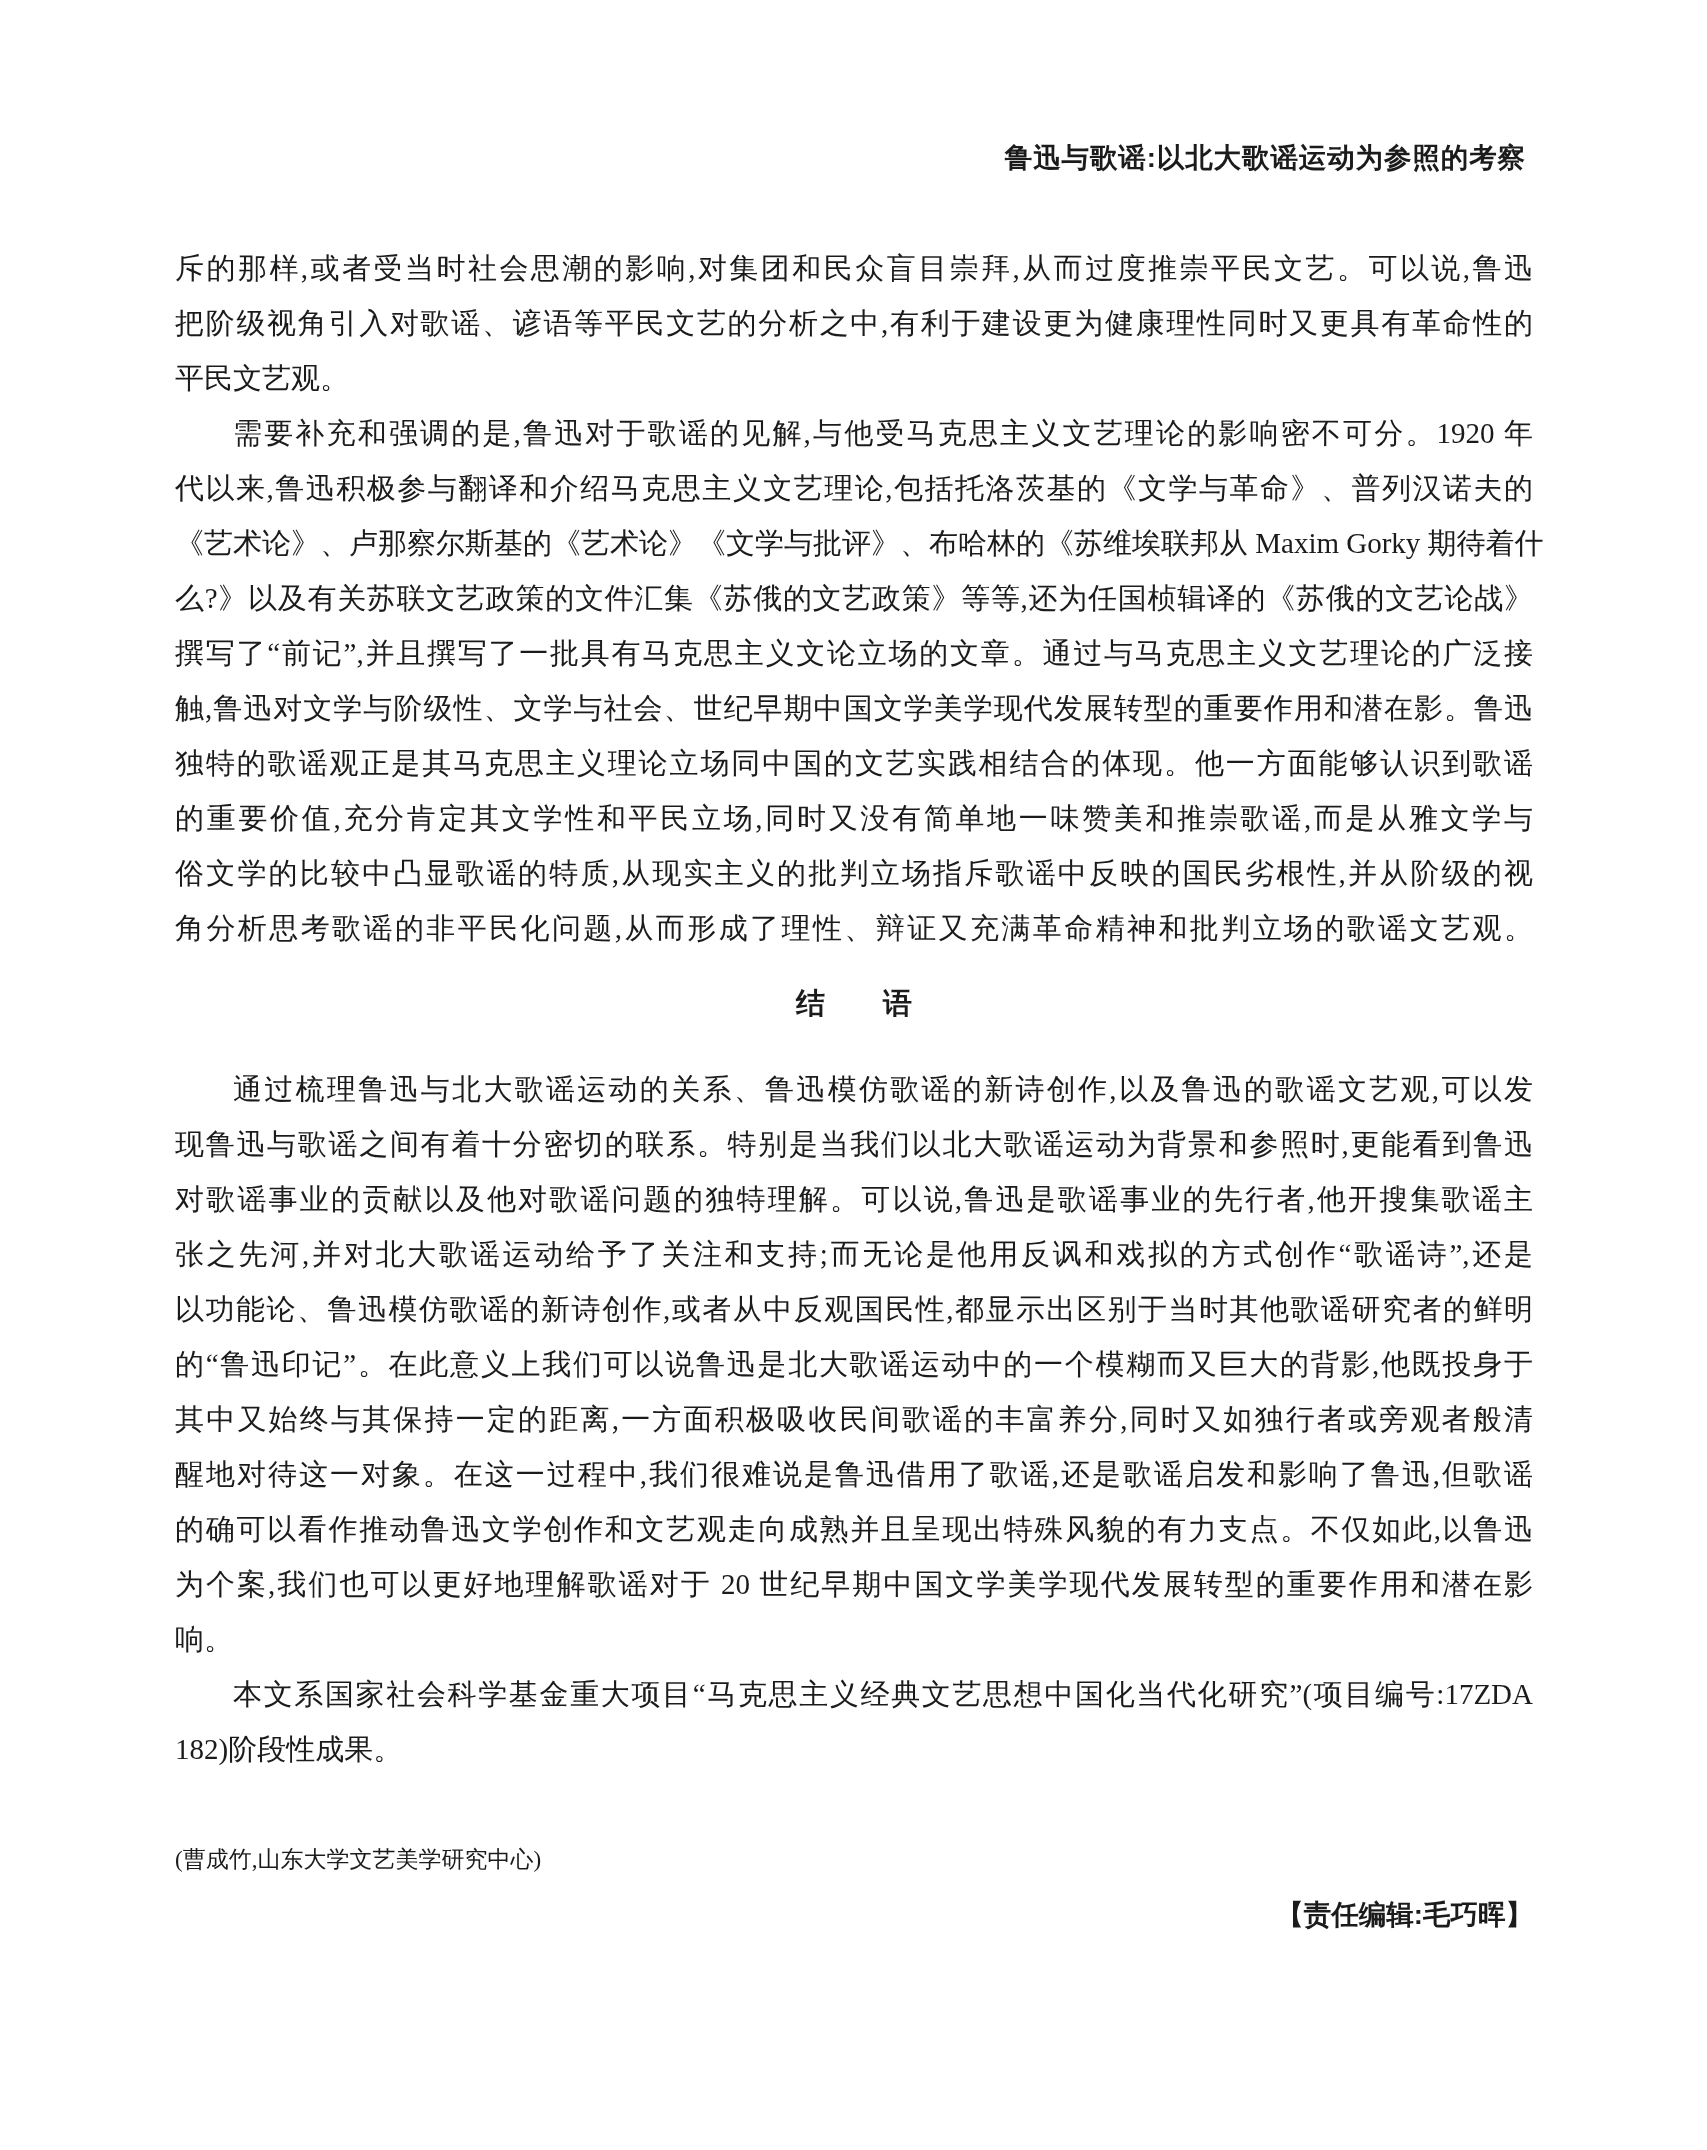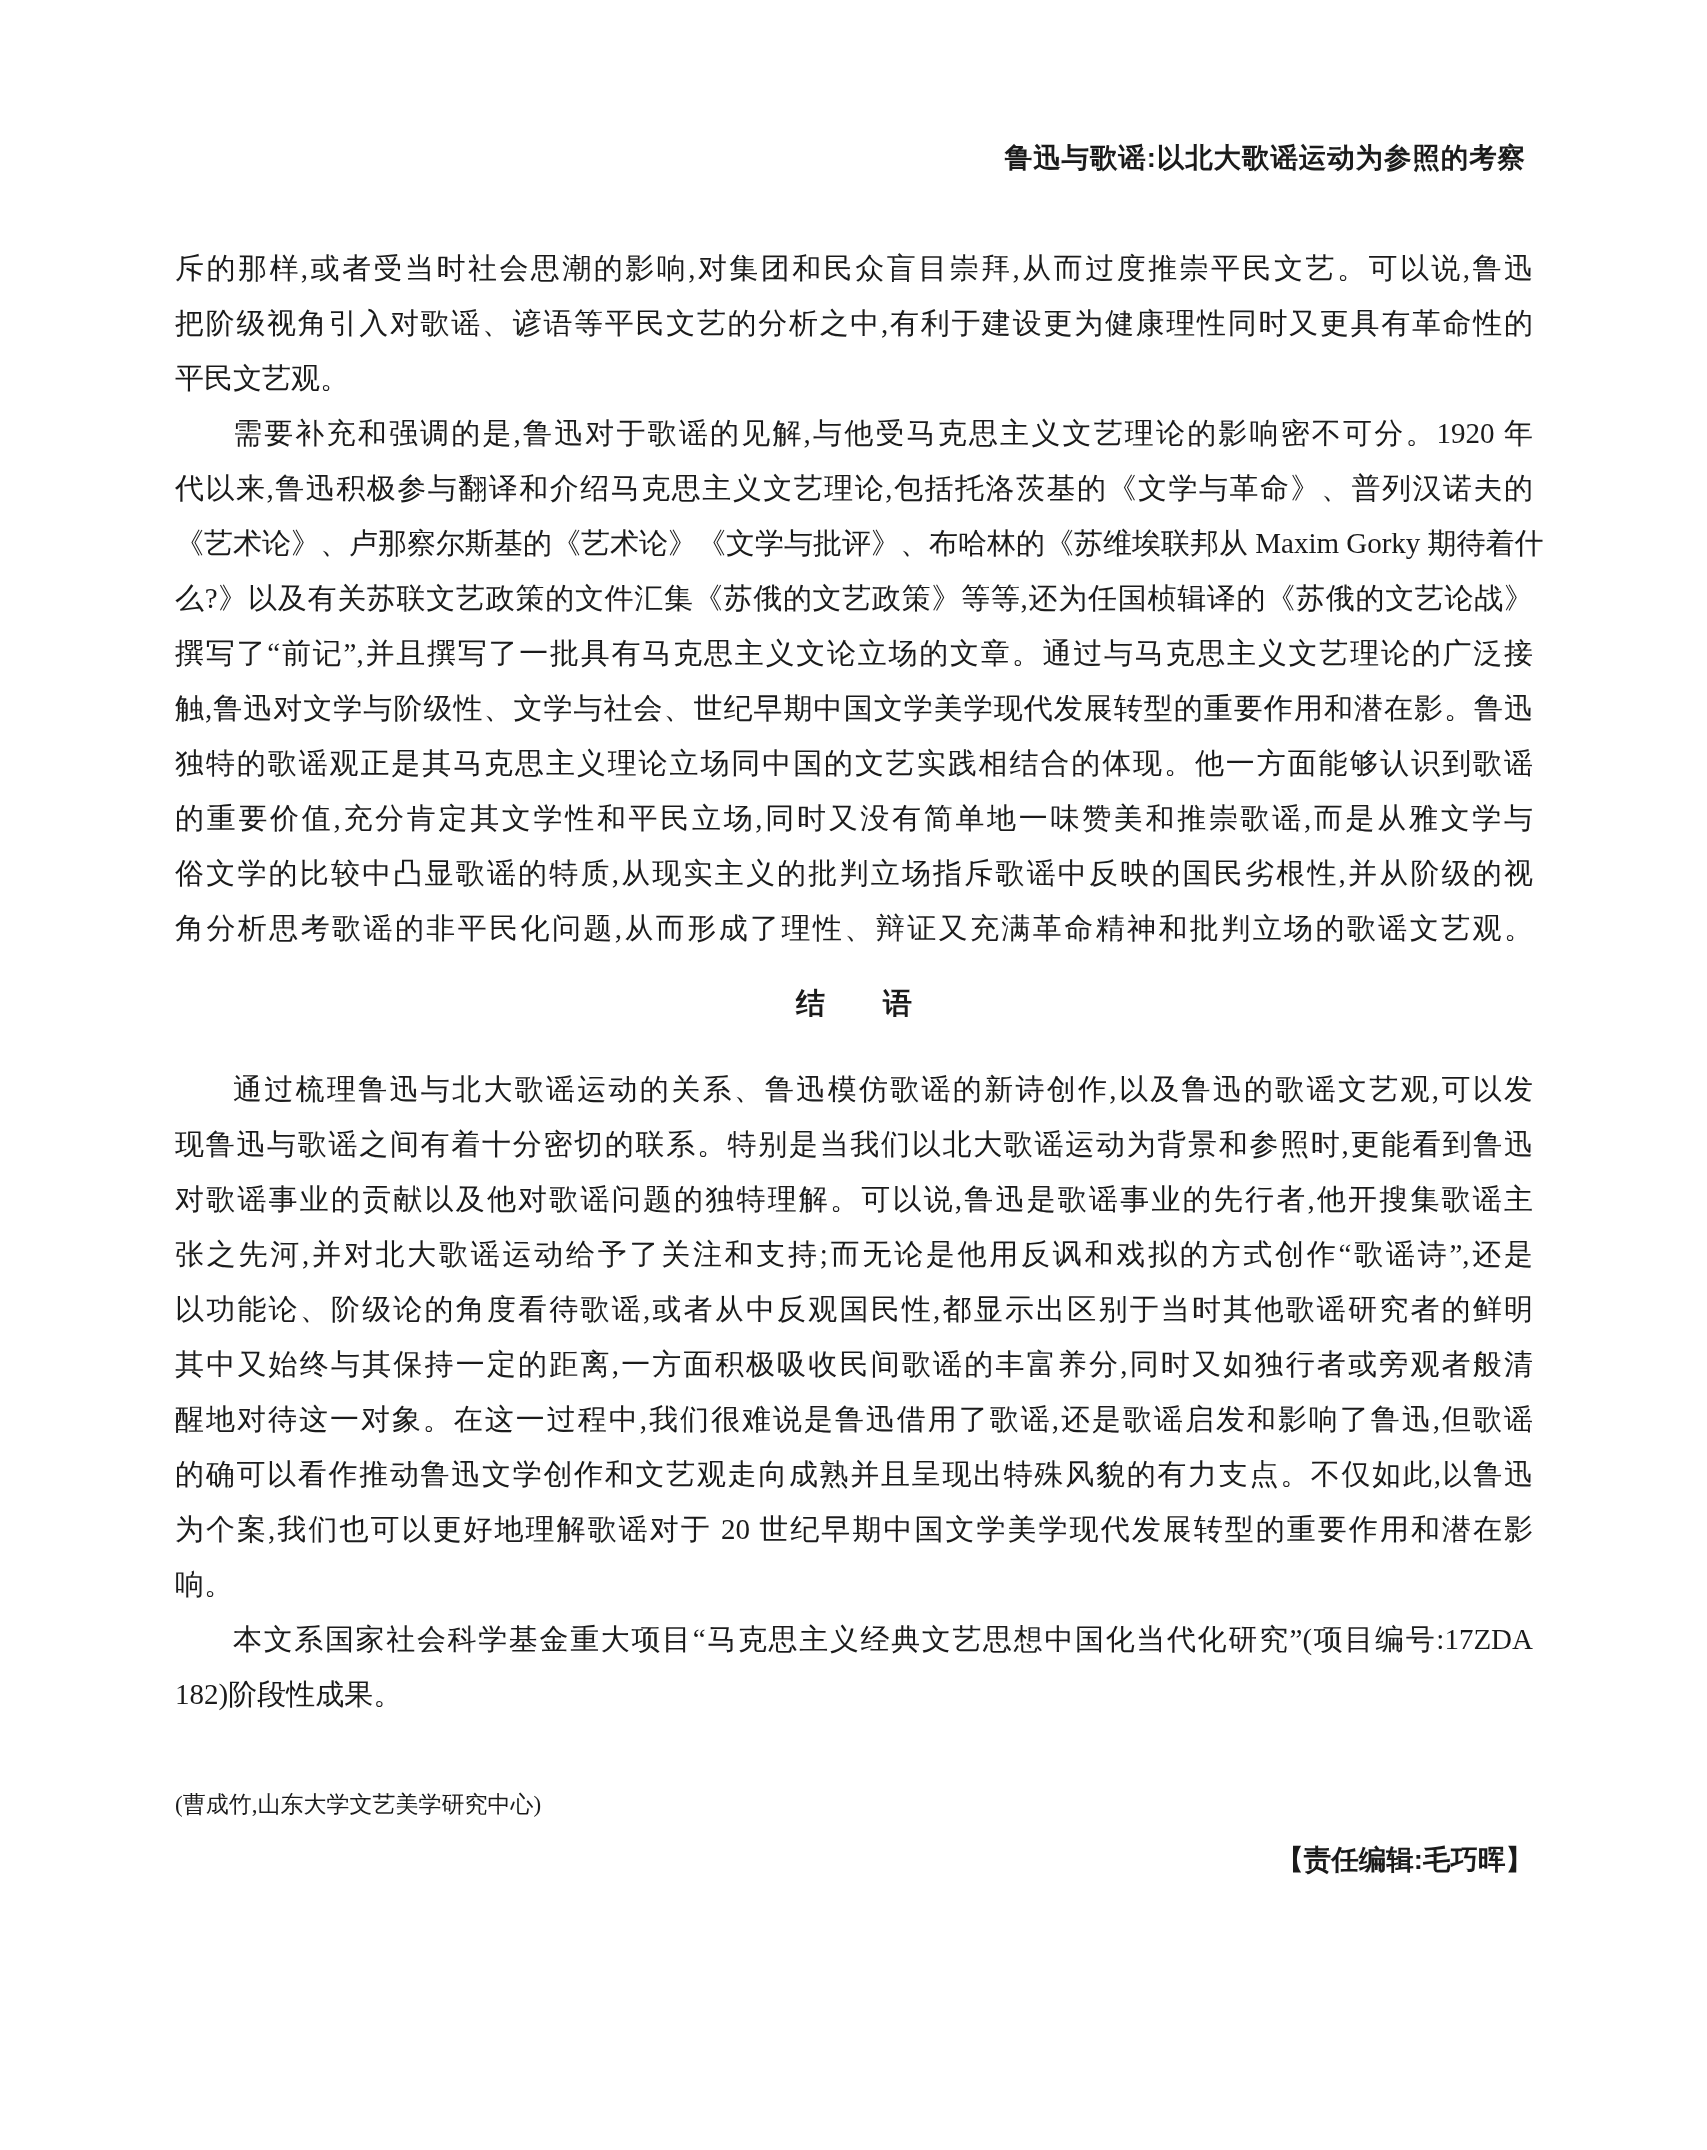--- a/index.html
+++ b/index.html
@@ -88,21 +88,22 @@
       <div class="line">角分析思考歌谣的非平民化问题,从而形成了理性、辩证又充满革命精神和批判立场的歌谣文艺观。</div>
     </div>
 
   <div class="conclusion-heading">结　　语</div>
 
   <div class="para">
       <div class="line">通过梳理鲁迅与北大歌谣运动的关系、鲁迅模仿歌谣的新诗创作,以及鲁迅的歌谣文艺观,可以发</div>
       <div class="line">现鲁迅与歌谣之间有着十分密切的联系。特别是当我们以北大歌谣运动为背景和参照时,更能看到鲁迅</div>
       <div class="line">对歌谣事业的贡献以及他对歌谣问题的独特理解。可以说,鲁迅是歌谣事业的先行者,他开搜集歌谣主</div>
       <div class="line">张之先河,并对北大歌谣运动给予了关注和支持;而无论是他用反讽和戏拟的方式创作“歌谣诗”,还是</div>
-      <div class="line">以功能论、阶级论的角度看待歌谣,或者从中反观国民性,都显示出区别于当时其他歌谣研究者的鲜明</div>
+      <div class="line">以功能论、鲁迅模仿歌谣的新诗创作,或者从中反观国民性,都显示出区别于当时其他歌谣研究者的鲜明</div>
+      <div class="line">的“鲁迅印记”。在此意义上我们可以说鲁迅是北大歌谣运动中的一个模糊而又巨大的背影,他既投身于</div>
       <div class="line">其中又始终与其保持一定的距离,一方面积极吸收民间歌谣的丰富养分,同时又如独行者或旁观者般清</div>
       <div class="line">醒地对待这一对象。在这一过程中,我们很难说是鲁迅借用了歌谣,还是歌谣启发和影响了鲁迅,但歌谣</div>
       <div class="line">的确可以看作推动鲁迅文学创作和文艺观走向成熟并且呈现出特殊风貌的有力支点。不仅如此,以鲁迅</div>
       <div class="line">为个案,我们也可以更好地理解歌谣对于 20 世纪早期中国文学美学现代发展转型的重要作用和潜在影</div>
       <div class="line">响。</div>
     </div>
 
   <div class="para">
       <div class="line">本文系国家社会科学基金重大项目“马克思主义经典文艺思想中国化当代化研究”(项目编号:17ZDA</div>
       <div class="line">182)阶段性成果。</div>

